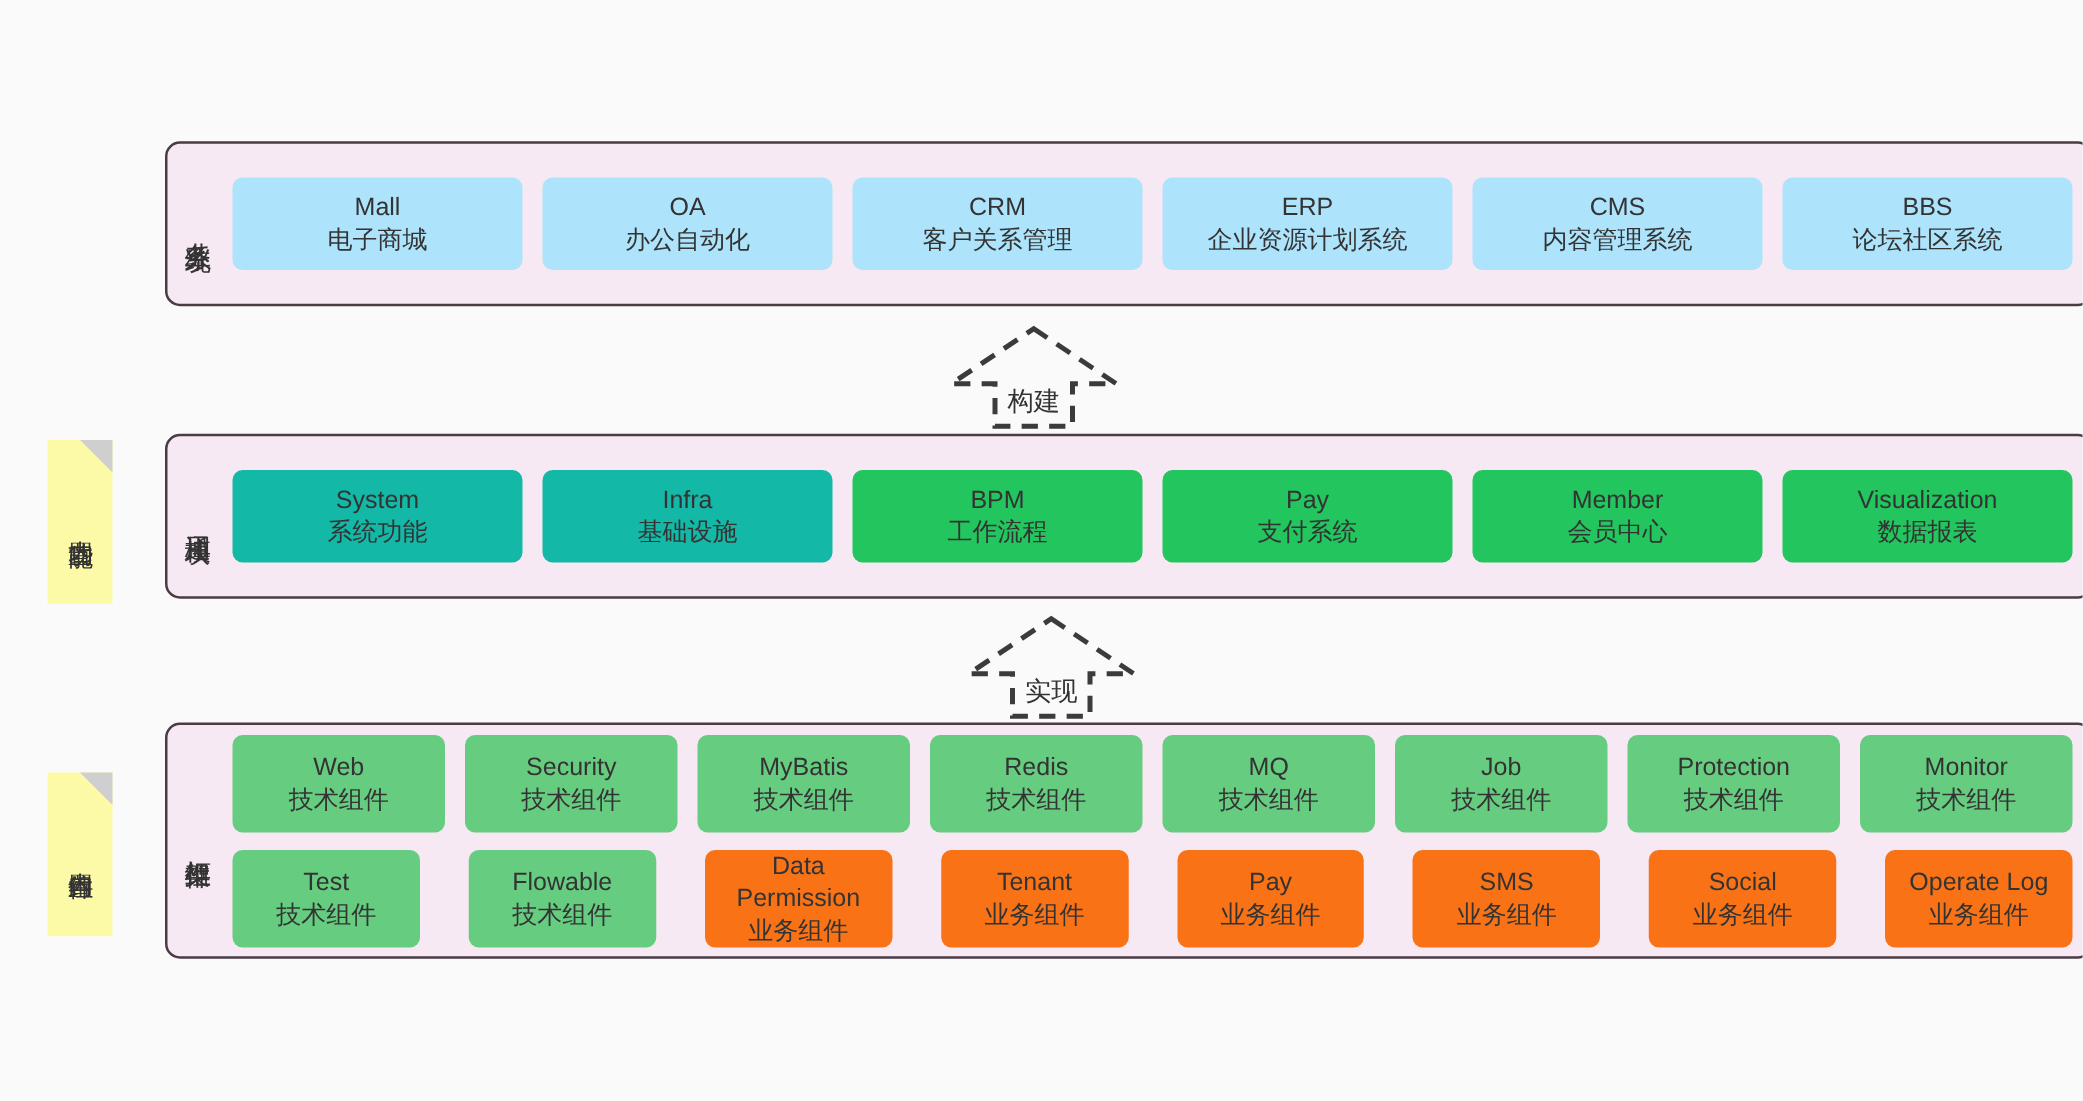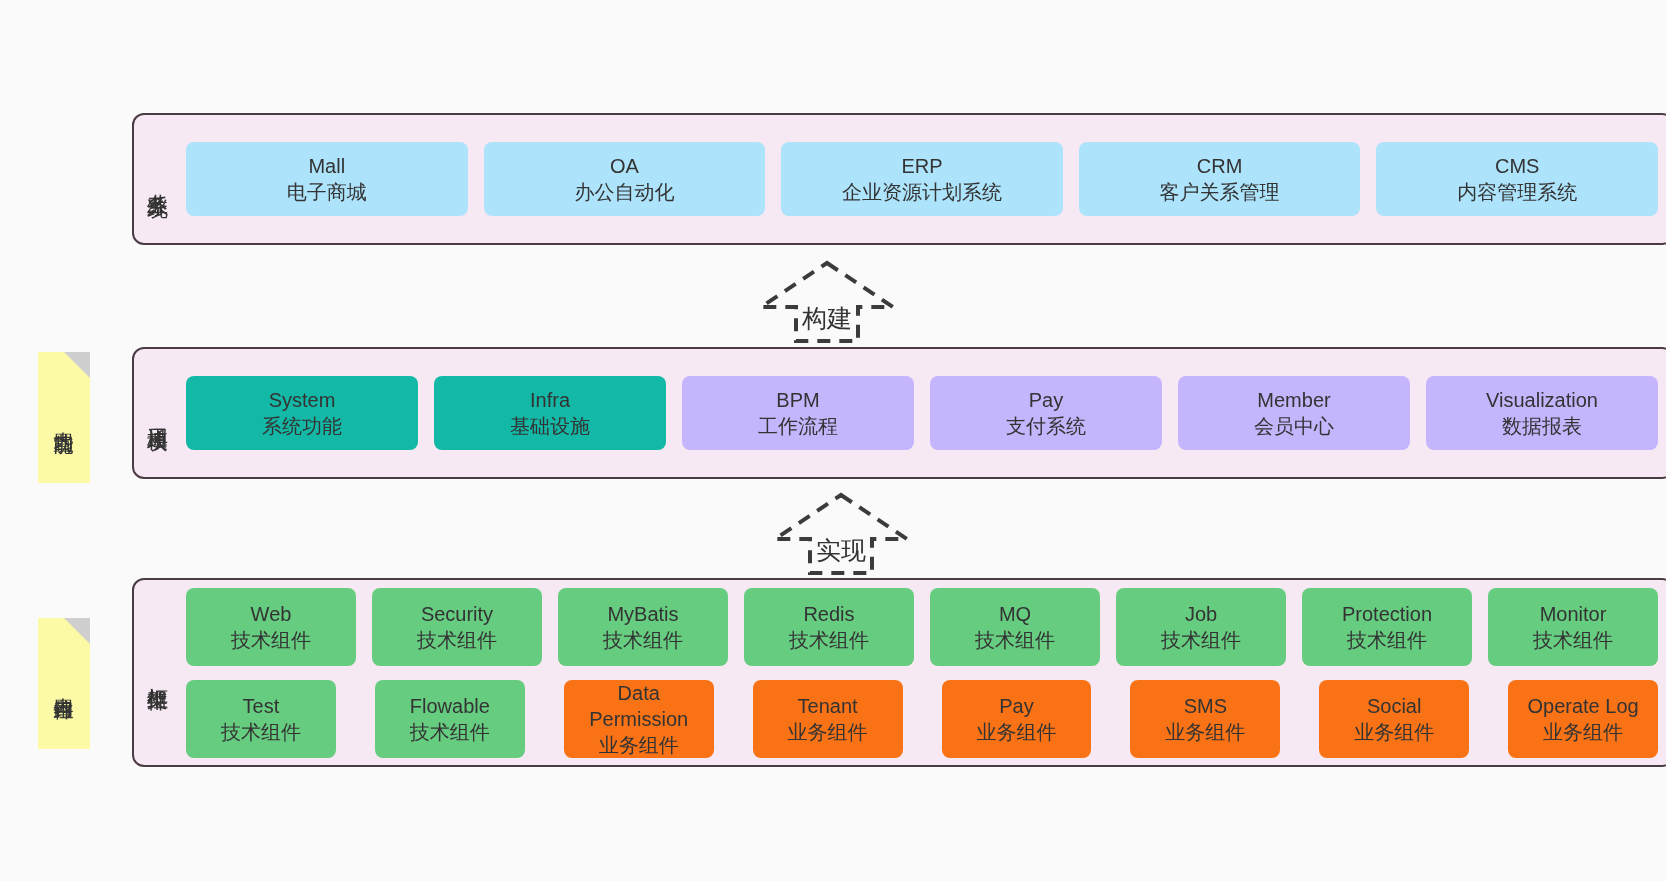--- a/index.html
+++ b/index.html
@@ -82,21 +82,21 @@
     box-sizing: border-box;
     padding: 4px 6px;
     user-select: none;
   }
   .card .l1 { white-space: nowrap; }
   .card .l2 { white-space: nowrap; }
   .card.wrap .l1 { white-space: normal; }
 
   .card.blue    { background: #ade3fb; }
   .card.red     { background: #14b8a6; }
-  .card.pinkish { background: #c4b5fd; }
+  .card.pinkish { background: #22c55e; }
   .card.green   { background: #66cc80; }
   .card.lgreen  { background: #f97316; }
 
   
   .sticky {
     position: absolute;
     background: #fcfaa6;
     box-sizing: border-box;
     display: flex;
     align-items: center;
@@ -125,21 +125,21 @@
   .blockarrow {
     position: absolute;
     z-index: 2;
   }
   .blockarrow svg { display: block; overflow: visible; }
   .arrow-label {
     position: absolute;
     left: 0; right: 0;
     bottom: 8px;
     text-align: center;
-    font-size: 25px;
+    font-size: 21px;
     color: #333333;
     user-select: none;
     pointer-events: none;
   }
 </style>
 </head>
 <body>
 
 <div id="canvas">
 
@@ -149,30 +149,34 @@
       <div class="row" style="height:74px;">
         <div class="card blue">
           <span class="l1">Mall</span>
           <span class="l2">电子商城</span>
         </div>
         <div class="card blue">
           <span class="l1">OA</span>
           <span class="l2">办公自动化</span>
         </div>
         <div class="card blue">
+          <span class="l1">CRM</span>
+          <span class="l2">客户关系管理</span>
+        </div>
+        <div class="card blue">
           <span class="l1">ERP</span>
           <span class="l2">企业资源计划系统</span>
         </div>
         <div class="card blue">
-          <span class="l1">CRM</span>
-          <span class="l2">客户关系管理</span>
-        </div>
-        <div class="card blue">
           <span class="l1">CMS</span>
           <span class="l2">内容管理系统</span>
+        </div>
+        <div class="card blue">
+          <span class="l1">BBS</span>
+          <span class="l2">论坛社区系统</span>
         </div>
       </div>
     </div>
   </div>
 
   <div class="blockarrow" id="arrow-build" style="left:757px; top:259px; width:140px; height:86px;">
     <svg width="140" height="86" viewBox="0 0 140 86" aria-hidden="true">
       <polygon points="70,4 136,48 101,48 101,82 39,82 39,48 4,48" fill="none" stroke="#3b3b3b" stroke-width="4" stroke-dasharray="13,9" stroke-linejoin="miter"></polygon>
     </svg>
     <div class="arrow-label" style="bottom:10px;">构建</div>

